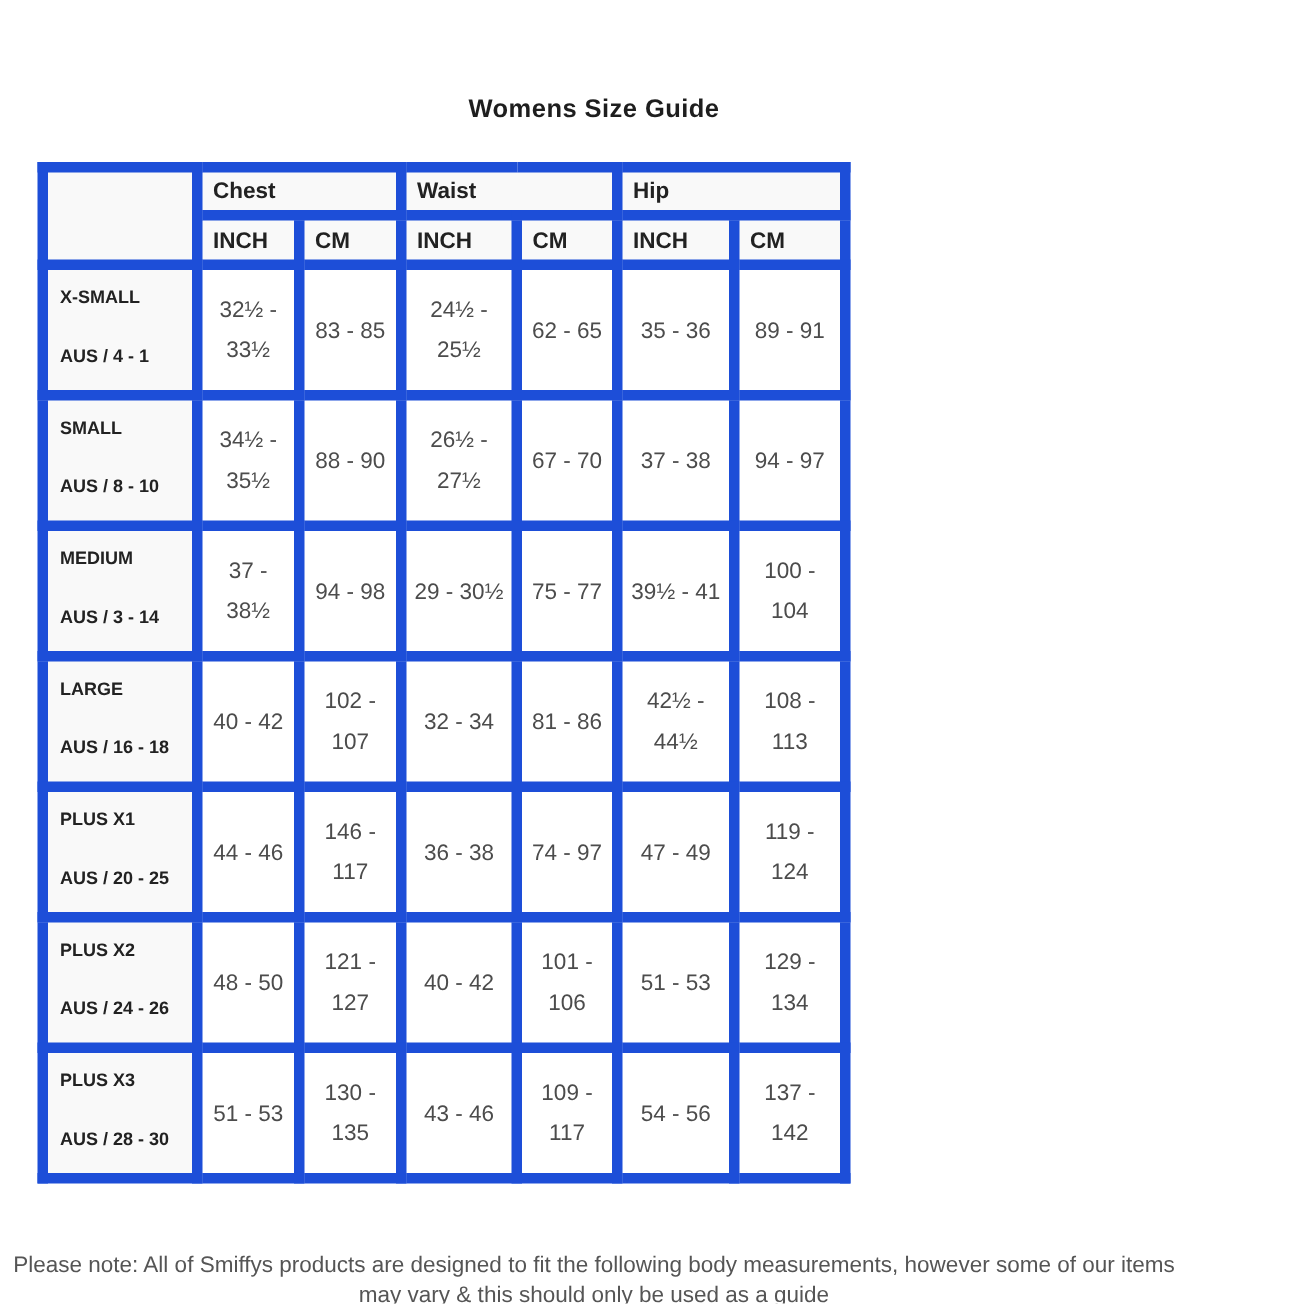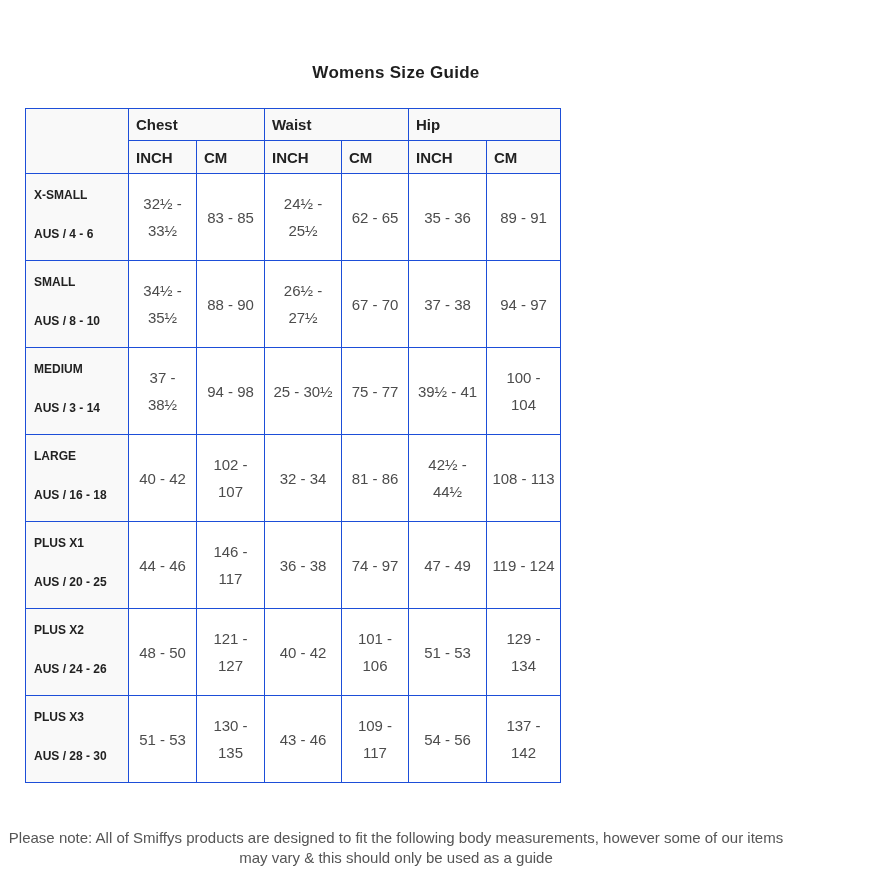--- a/index.html
+++ b/index.html
@@ -31,21 +31,21 @@
     width: 535px;
   }
   col.c-label { width: 103px; }
   col.c-chest-inch { width: 68px; }
   col.c-chest-cm { width: 68px; }
   col.c-waist-inch { width: 77px; }
   col.c-waist-cm { width: 67px; }
   col.c-hip-inch { width: 78px; }
   col.c-hip-cm { width: 74px; }
 
-  th, td { border: 1px solid #1d4ed8; }
+  th, td { border: 7px solid #1d4ed8; }
 
   thead th {
     background: #f9f9f9;
     text-align: left;
     font-size: 15px;
     font-weight: 700;
     color: #222222;
     padding: 4px 7px;
   }
   thead tr.group-row { height: 32px; }
@@ -113,21 +113,21 @@
         <th>INCH</th>
         <th>CM</th>
         <th>INCH</th>
         <th>CM</th>
       </tr>
     </thead>
     <tbody>
   <tr>
     <th class="row-label">
       <div class="size-name">X-SMALL</div>
-      <div class="aus-range">AUS / 4 - 6</div>
+      <div class="aus-range">AUS / 4 - 1</div>
     </th>
     <td>32½ - 33½</td>
     <td>83 - 85</td>
     <td>24½ - 25½</td>
     <td>62 - 65</td>
     <td>35 - 36</td>
     <td>89 - 91</td>
   </tr>
 
   <tr>
@@ -143,21 +143,21 @@
     <td>94 - 97</td>
   </tr>
 
   <tr>
     <th class="row-label">
       <div class="size-name">MEDIUM</div>
       <div class="aus-range">AUS / 3 - 14</div>
     </th>
     <td>37 - 38½</td>
     <td>94 - 98</td>
-    <td>25 - 30½</td>
+    <td>29 - 30½</td>
     <td>75 - 77</td>
     <td>39½ - 41</td>
     <td>100 - 104</td>
   </tr>
 
   <tr>
     <th class="row-label">
       <div class="size-name">LARGE</div>
       <div class="aus-range">AUS / 16 - 18</div>
     </th>

